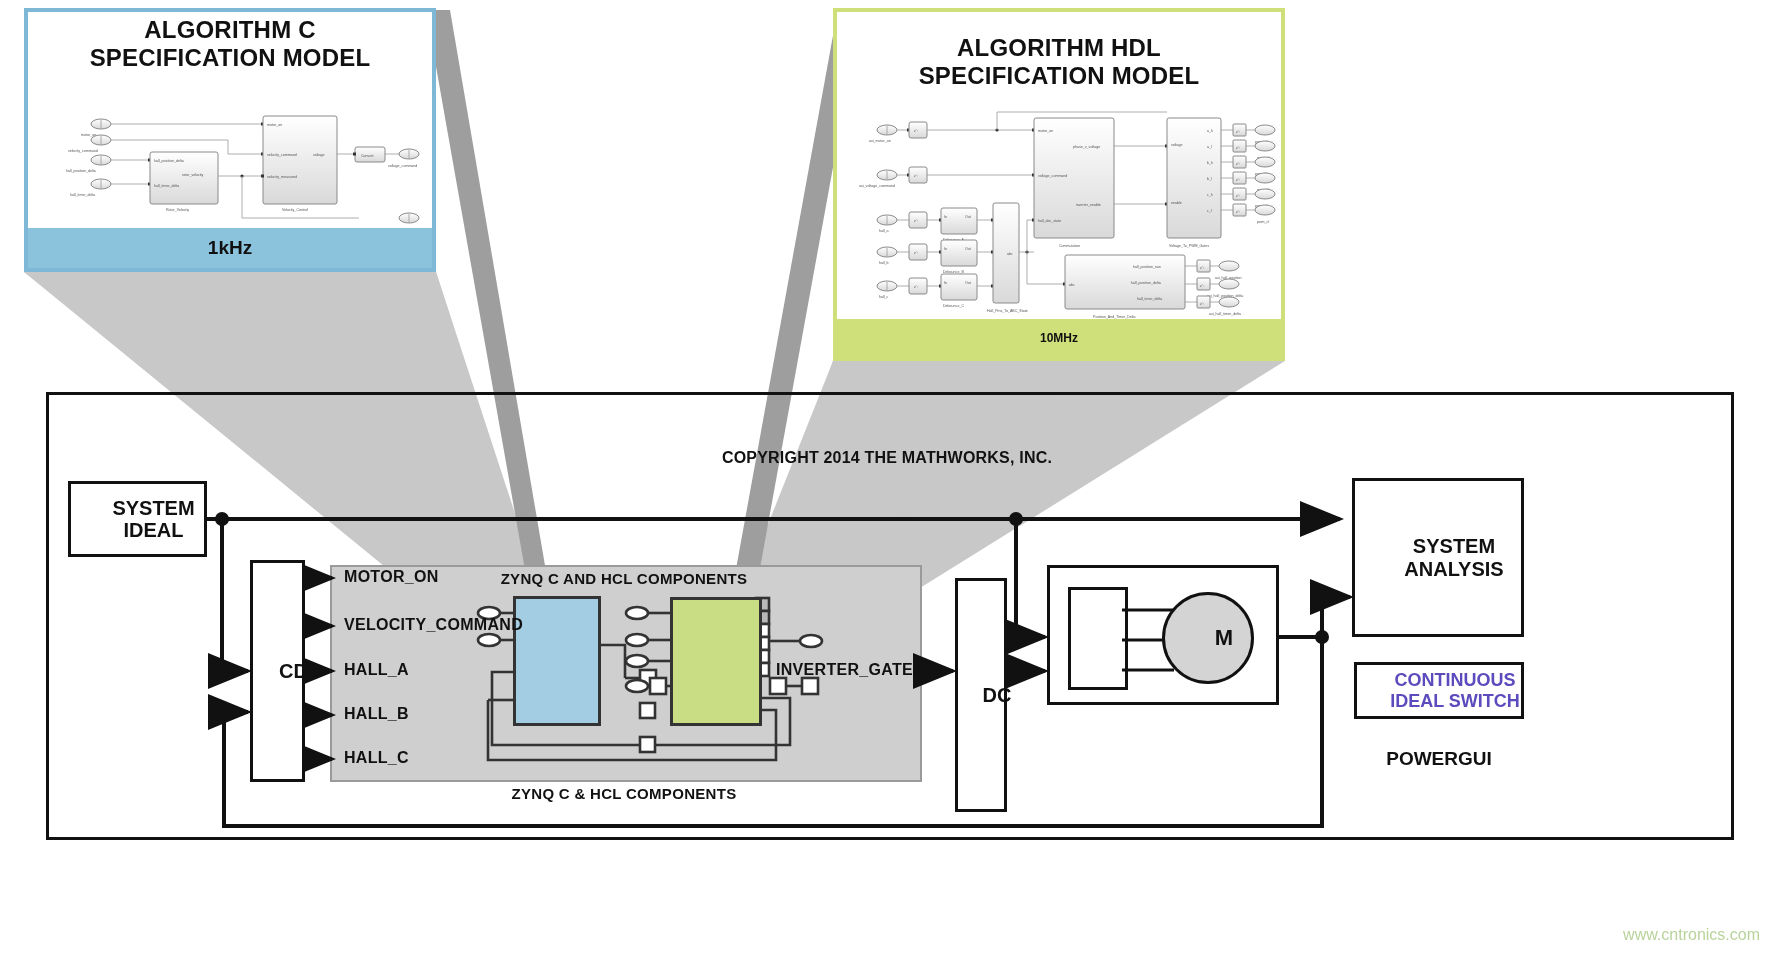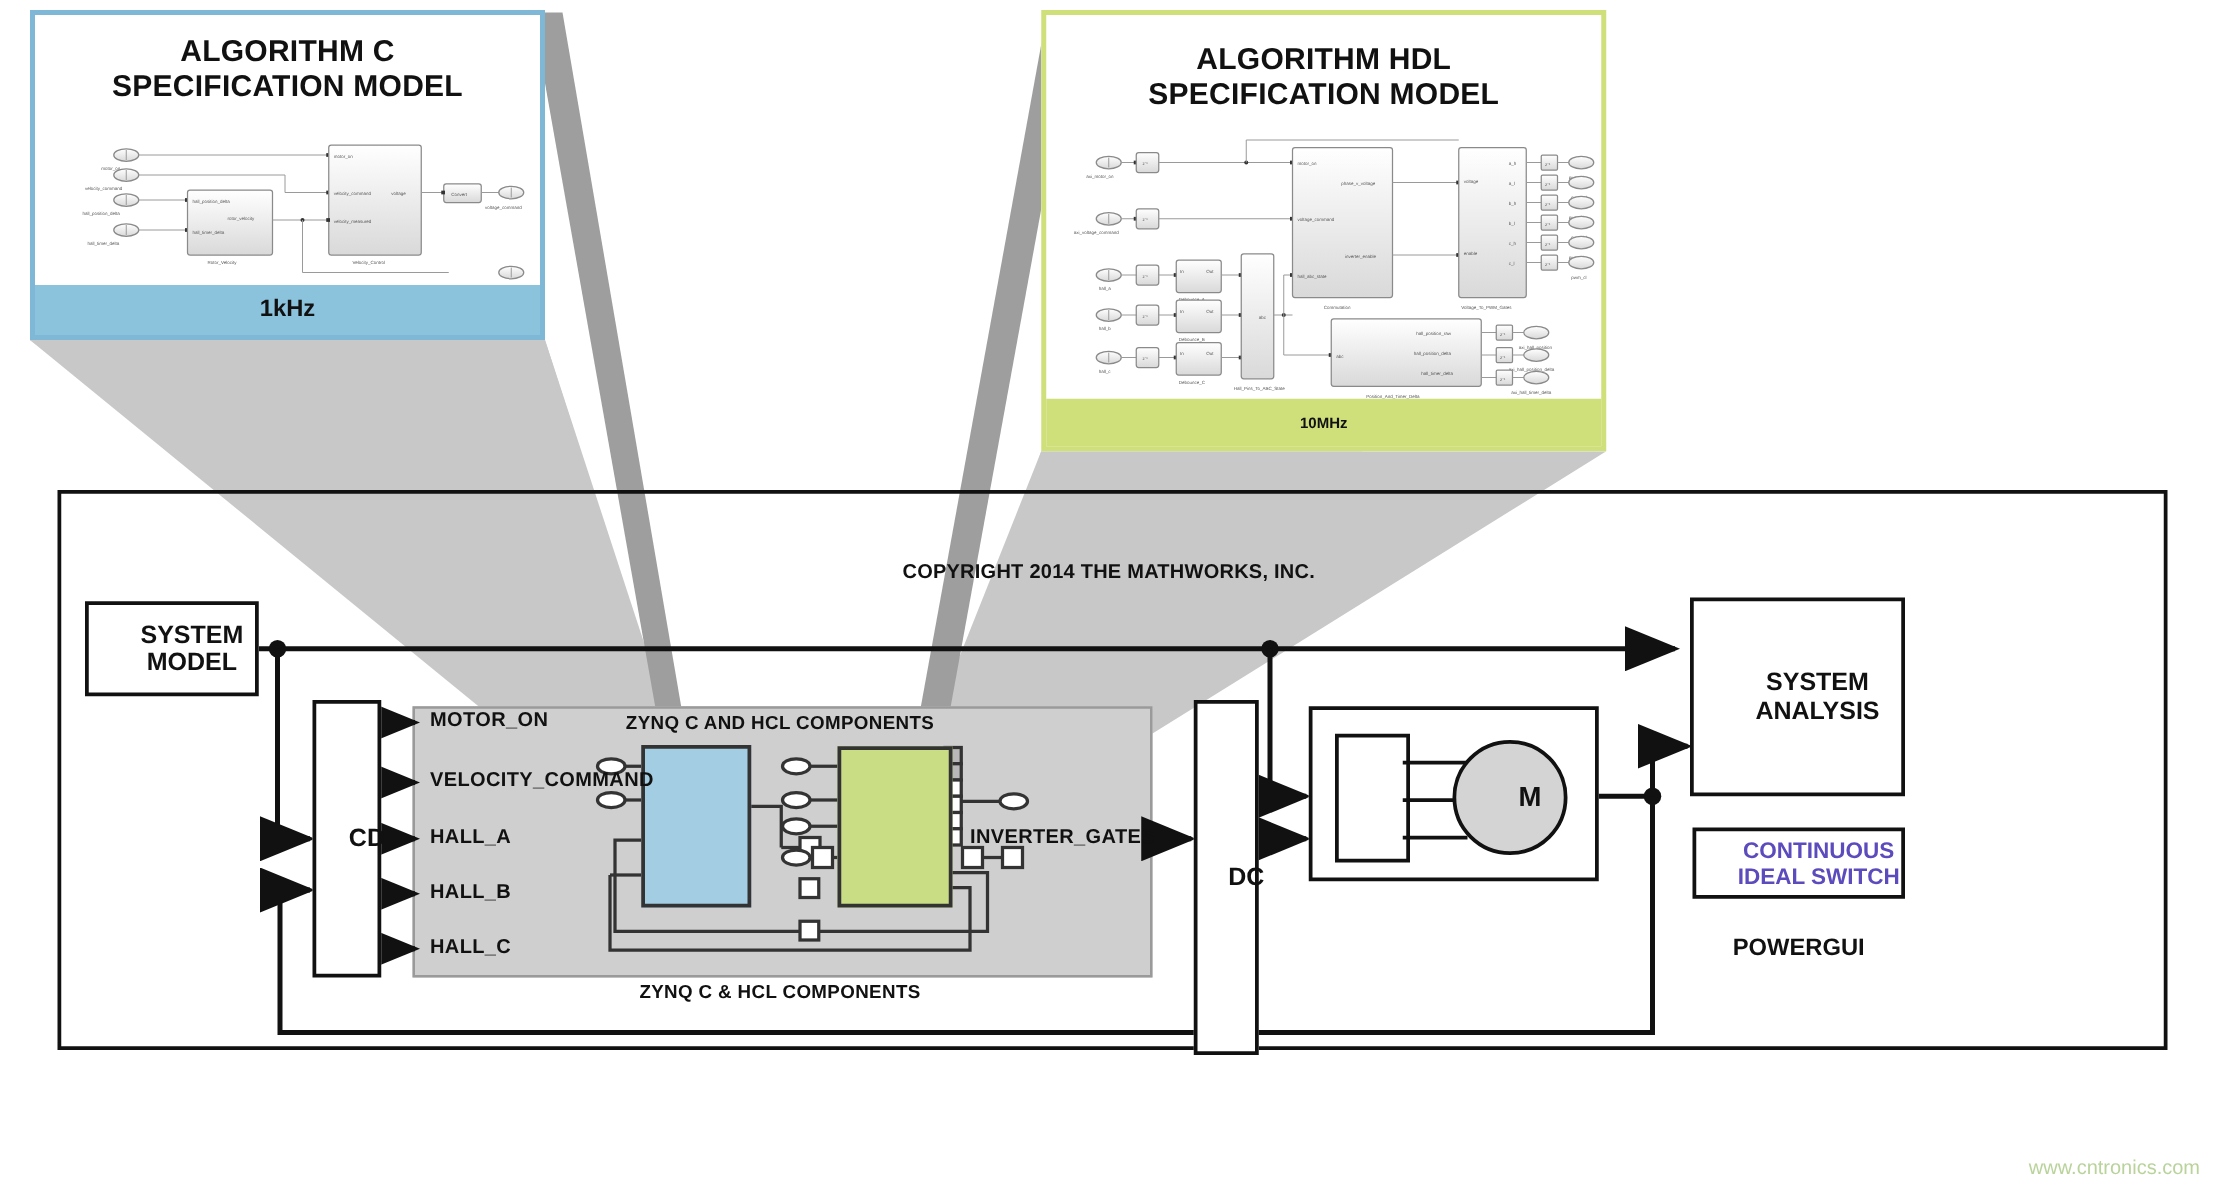--- a/index.html
+++ b/index.html
@@ -11,21 +11,21 @@
 
   
   .panel{position:absolute;background:#fff;box-sizing:border-box;}
   .panel .title{
      text-align:center;font-weight:bold;letter-spacing:.2px;line-height:1.18;
      color:#111;}
   .panel .freq{
      text-align:center;font-weight:bold;color:#111;}
 
   #panel-c{left:24px;top:8px;width:412px;height:264px;border:4px solid #7fb8d6;}
-  #panel-c .title{font-size:24px;padding-top:16px;}
+  #panel-c .title{font-size:24px;padding-top:4px;}
   #panel-c .canvas{position:absolute;left:0;top:86px;width:404px;height:140px;}
   #panel-c .freq{position:absolute;left:0;right:0;bottom:0;height:40px;line-height:40px;
       background:#8bc3dd;font-size:19px;}
 
   #panel-hdl{left:833px;top:8px;width:452px;height:353px;border:4px solid #cfe07a;}
   #panel-hdl .title{font-size:24px;padding-top:22px;}
   #panel-hdl .canvas{position:absolute;left:0;top:88px;width:444px;height:226px;}
   #panel-hdl .freq{position:absolute;left:0;right:0;bottom:0;height:38px;line-height:38px;
       background:#cfe07a;font-size:12px;}
 
@@ -48,21 +48,21 @@
   #zynq-top-label{position:absolute;left:330px;top:570px;width:588px;text-align:center;
               font-size:15px;font-weight:bold;letter-spacing:.3px;}
   #zynq-bot-label{position:absolute;left:330px;top:785px;width:588px;text-align:center;
               font-size:15px;font-weight:bold;letter-spacing:.3px;}
 
   #c-core{left:513px;top:596px;width:82px;height:124px;border:3px solid #333;
           background:#a3cde2;}
   #hdl-core{left:670px;top:597px;width:86px;height:123px;border:3px solid #333;
           background:#c9dd84;}
 
-  #dc-block{left:955px;top:560px;width:52px;height:284px;font-size:20px;}
+  #dc-block{left:955px;top:578px;width:52px;height:234px;font-size:20px;}
   #plant-box{left:1047px;top:565px;width:232px;height:140px;}
   #plant-inner{left:1068px;top:587px;width:54px;height:97px;border:3px solid #111;background:#fff;}
   #motor{left:1162px;top:592px;width:92px;height:92px;border:3px solid #111;border-radius:50%;
          background:#d4d4d4;font-size:22px;}
   #sys-analysis{left:1352px;top:478px;width:172px;height:159px;font-size:20px;}
   #ideal-switch{left:1354px;top:662px;width:170px;height:57px;font-size:18px;color:#5b4bbd;}
   #powergui-label{position:absolute;left:1354px;top:748px;width:170px;text-align:center;
         font-size:19px;font-weight:bold;}
 
   .sig{position:absolute;font-size:16px;font-weight:bold;letter-spacing:.3px;color:#111;}
@@ -478,21 +478,21 @@
       <rect x="640" y="737" width="15" height="15" fill="#fff"></rect>
       <polyline points="640,745 492,745 492,672 513,672"></polyline>
       <polyline points="756,710 776,710 776,760 488,760 488,700"></polyline>
       <polyline points="488,700 513,700"></polyline>
     </g>
   </svg>
 
   <div class="blk" id="sys-inputs">
     <div>
       <span>SYSTEM</span><br>
-      <span>MODEL</span>
+      <span>IDEAL</span>
     </div>
   </div>
 
   <div class="blk" id="cd-block">CD</div>
 
   <div class="abs" id="c-core"></div>
   <div class="abs" id="hdl-core"></div>
 
   <div class="sig" style="left:344px;top:568px">MOTOR_ON</div>
   <div class="sig" style="left:344px;top:616px">VELOCITY_COMMAND</div>

